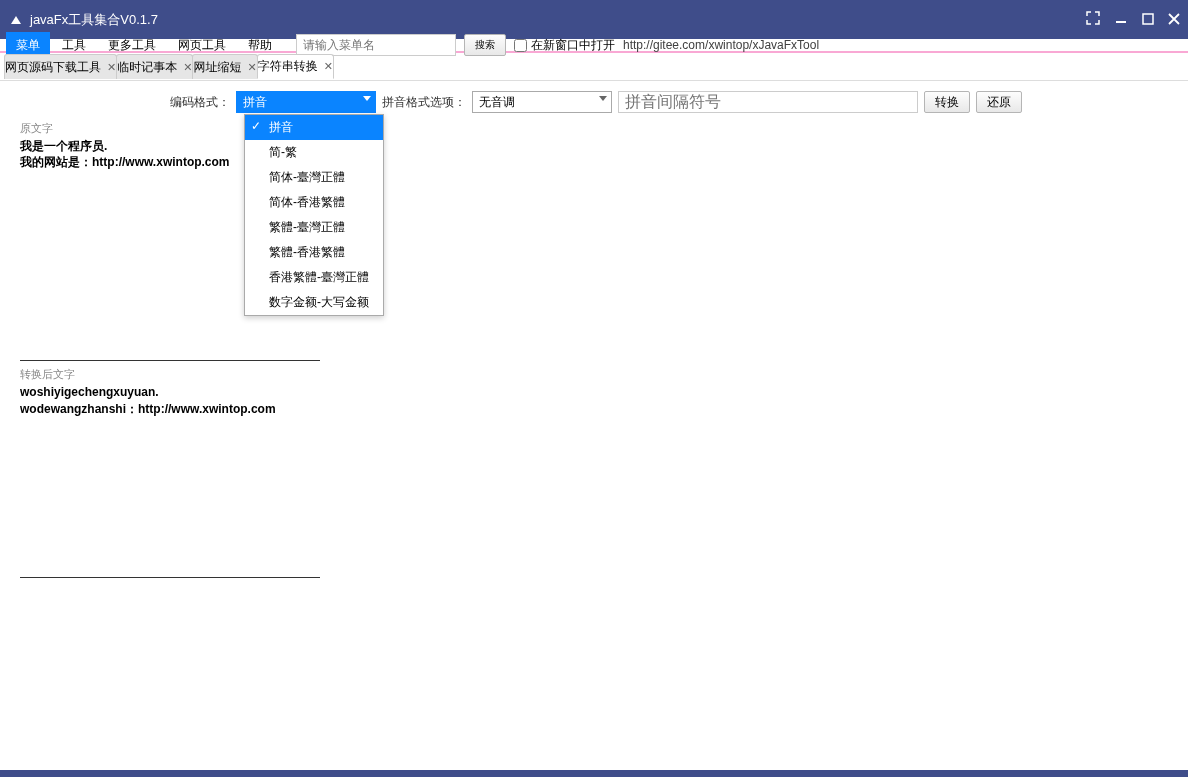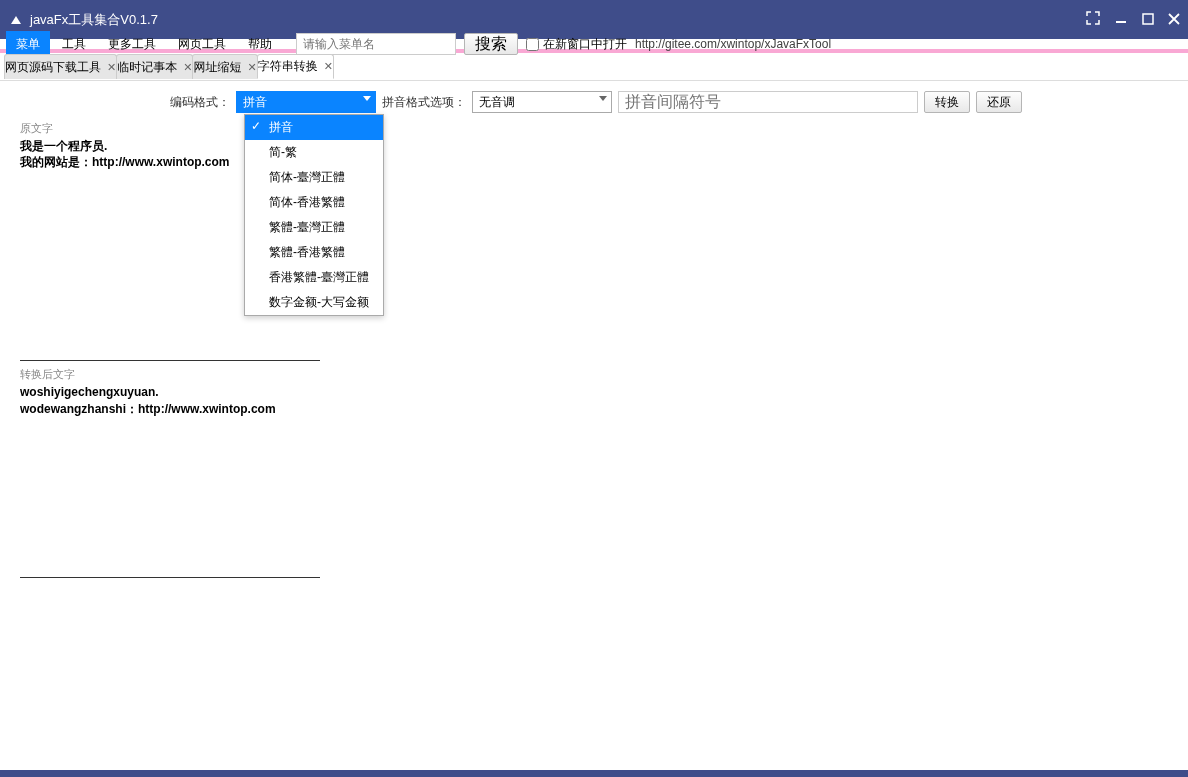--- a/index.html
+++ b/index.html
@@ -3,25 +3,25 @@
 <meta charset="utf-8">
 <style>
 * { box-sizing: border-box; margin: 0; padding: 0; font-family: "Microsoft YaHei", Arial, sans-serif; }
 body { width: 1188px; height: 777px; background: #3f4d8a; overflow: hidden; }
 .titlebar { height: 39px; background: #3f4d8a; color: #fff; display: flex; align-items: center; padding: 0 8px; font-size: 13px; }
 .titlebar .title { flex: 1; display: flex; align-items: center; gap: 6px; }
 .titlebar .winbtns { display: flex; gap: 14px; align-items: center; }
 .titlebar .winbtns span { cursor: pointer; font-size: 14px; }
 .app-icon { width: 16px; height: 16px; display: inline-block; }
 
-.menubar { height: 14px; background: #fff; display: flex; align-items: center; padding: 0 6px; gap: 2px; font-size: 12px; border-bottom: 4px solid #f9a8d4; }
+.menubar { height: 14px; background: #fff; display: flex; align-items: center; padding: 0 6px; gap: 2px; font-size: 12px; border-bottom: 2px solid #f9a8d4; }
 .menubar .menuitem { padding: 5px 10px; cursor: pointer; }
 .menubar .menuitem.active { background: #0a84ff; color: #fff; }
 .menubar input.search { margin-left: 12px; height: 22px; width: 160px; padding: 0 6px; border: 1px solid #ccc; font-size: 12px; }
-.menubar .btn { margin-left: 6px; height: 22px; padding: 0 10px; border: 1px solid #b5b5b5; background: linear-gradient(#fdfdfd,#e8e8e8); font-size: 16px; cursor: pointer; border-radius: 2px; }
+.menubar .btn { margin-left: 6px; height: 22px; padding: 0 10px; border: 1px solid #b5b5b5; background: linear-gradient(#fdfdfd,#e8e8e8); font-size: 10px; cursor: pointer; border-radius: 2px; }
 .menubar .chk { margin-left: 6px; display: flex; align-items: center; gap: 4px; }
 .menubar .chk input { width: 13px; height: 13px; }
 .menubar .link { margin-left: 6px; color: #404040; }
 
 .tabbar { height: 28px; background: #fff; display: flex; align-items: center; padding: 0 4px; font-size: 12px; border-bottom: 1px solid #ddd; gap: 0; }
 .tab { display: flex; align-items: center; gap: 6px; padding: 0 0; height: 25px; background: #e6e6e6; border: 1px solid #ccc; border-bottom: none; margin-right: -1px; cursor: pointer; border-radius: 3px 3px 0 0; }
 .tab.active { background: #fff; border-bottom: 1px solid #fff; position: relative; z-index: 2; }
 .tab .close { font-size: 11px; color: #666; cursor: pointer; }
 
 .content { background: #fff; height: calc(777px - 30px - 30px - 28px); padding: 10px 20px; font-size: 12px; position: relative; }

